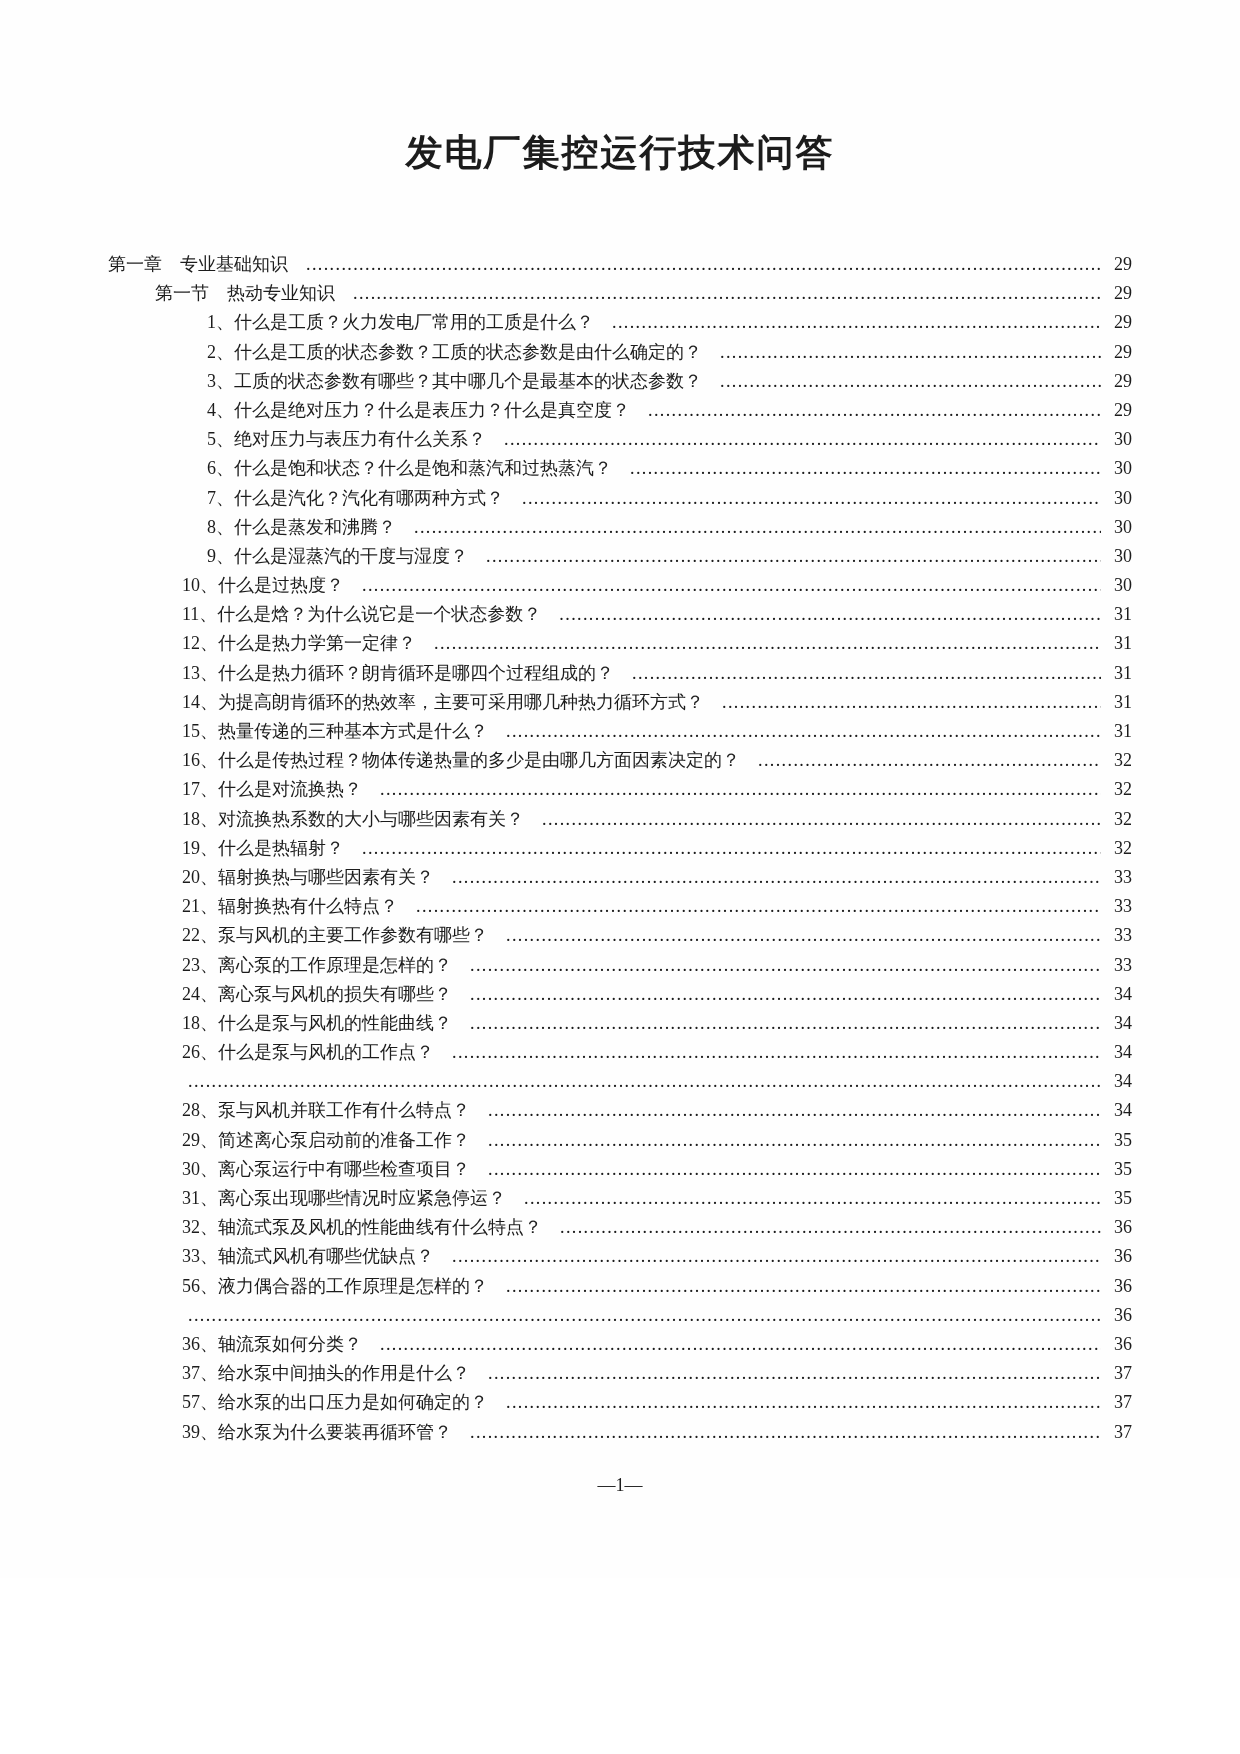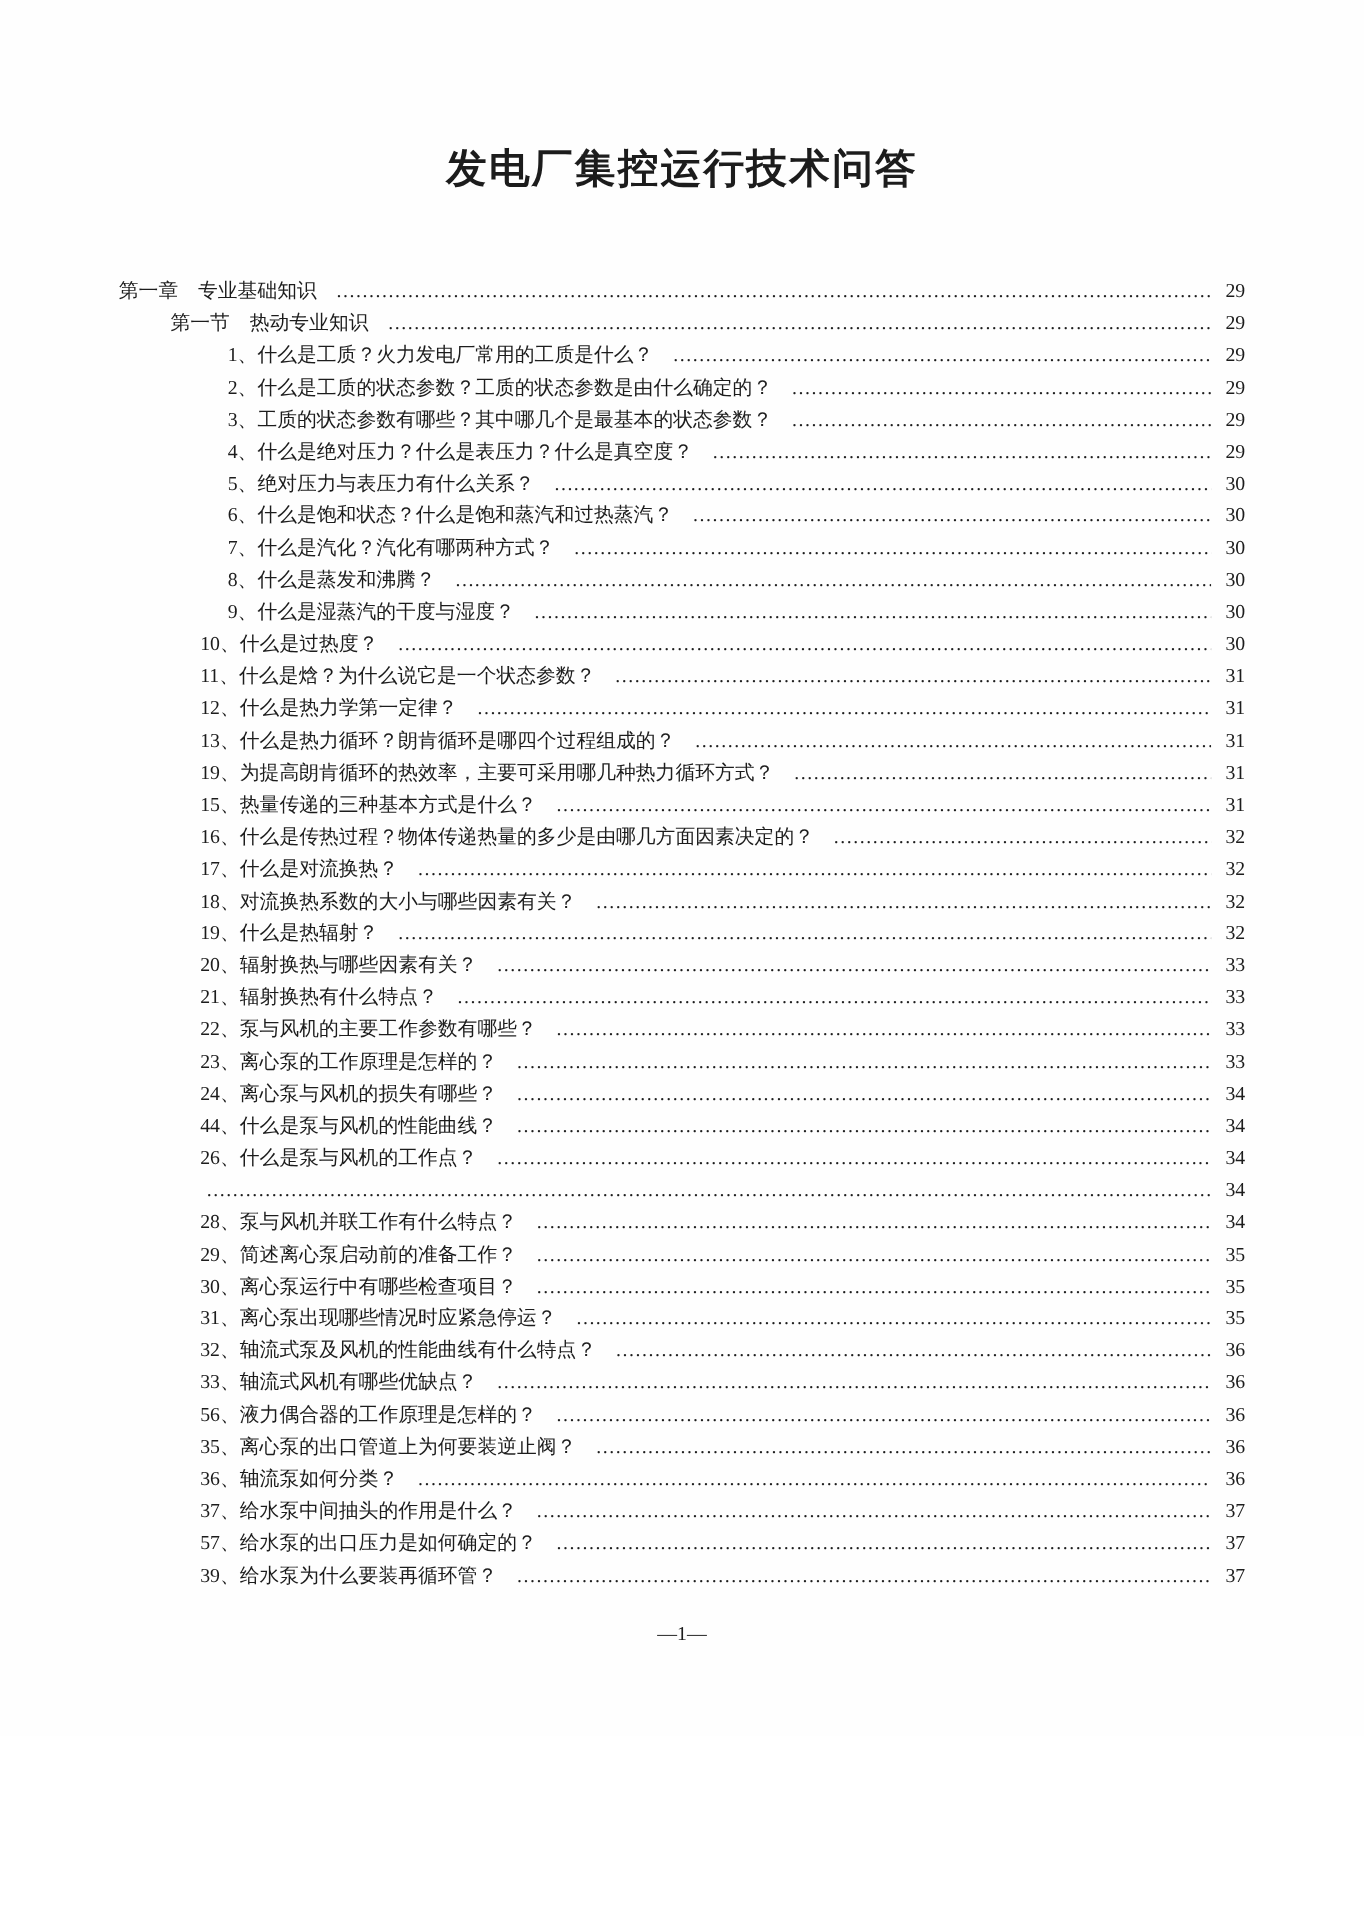--- a/index.html
+++ b/index.html
@@ -149,21 +149,21 @@
         <span class="toc-label">12、什么是热力学第一定律？</span>
         <span class="toc-leader"></span>
         <span class="toc-page">31</span>
       </div>
       <div class="toc-row lvl-2">
         <span class="toc-label">13、什么是热力循环？朗肯循环是哪四个过程组成的？</span>
         <span class="toc-leader"></span>
         <span class="toc-page">31</span>
       </div>
       <div class="toc-row lvl-2">
-        <span class="toc-label">19、为提高朗肯循环的热效率，主要可采用哪几种热力循环方式？</span>
+        <span class="toc-label">14、为提高朗肯循环的热效率，主要可采用哪几种热力循环方式？</span>
         <span class="toc-leader"></span>
         <span class="toc-page">31</span>
       </div>
       <div class="toc-row lvl-2">
         <span class="toc-label">15、热量传递的三种基本方式是什么？</span>
         <span class="toc-leader"></span>
         <span class="toc-page">31</span>
       </div>
       <div class="toc-row lvl-2">
         <span class="toc-label">16、什么是传热过程？物体传递热量的多少是由哪几方面因素决定的？</span>
@@ -204,21 +204,21 @@
         <span class="toc-label">23、离心泵的工作原理是怎样的？</span>
         <span class="toc-leader"></span>
         <span class="toc-page">33</span>
       </div>
       <div class="toc-row lvl-2">
         <span class="toc-label">24、离心泵与风机的损失有哪些？</span>
         <span class="toc-leader"></span>
         <span class="toc-page">34</span>
       </div>
       <div class="toc-row lvl-2">
-        <span class="toc-label">44、什么是泵与风机的性能曲线？</span>
+        <span class="toc-label">18、什么是泵与风机的性能曲线？</span>
         <span class="toc-leader"></span>
         <span class="toc-page">34</span>
       </div>
       <div class="toc-row lvl-2">
         <span class="toc-label">26、什么是泵与风机的工作点？</span>
         <span class="toc-leader"></span>
         <span class="toc-page">34</span>
       </div>
       <div class="toc-row lvl-2">
         <span class="toc-leader"></span>
@@ -253,21 +253,20 @@
         <span class="toc-label">33、轴流式风机有哪些优缺点？</span>
         <span class="toc-leader"></span>
         <span class="toc-page">36</span>
       </div>
       <div class="toc-row lvl-2">
         <span class="toc-label">56、液力偶合器的工作原理是怎样的？</span>
         <span class="toc-leader"></span>
         <span class="toc-page">36</span>
       </div>
       <div class="toc-row lvl-2">
-        <span class="toc-label">35、离心泵的出口管道上为何要装逆止阀？</span>
         <span class="toc-leader"></span>
         <span class="toc-page">36</span>
       </div>
       <div class="toc-row lvl-2">
         <span class="toc-label">36、轴流泵如何分类？</span>
         <span class="toc-leader"></span>
         <span class="toc-page">36</span>
       </div>
       <div class="toc-row lvl-2">
         <span class="toc-label">37、给水泵中间抽头的作用是什么？</span>

